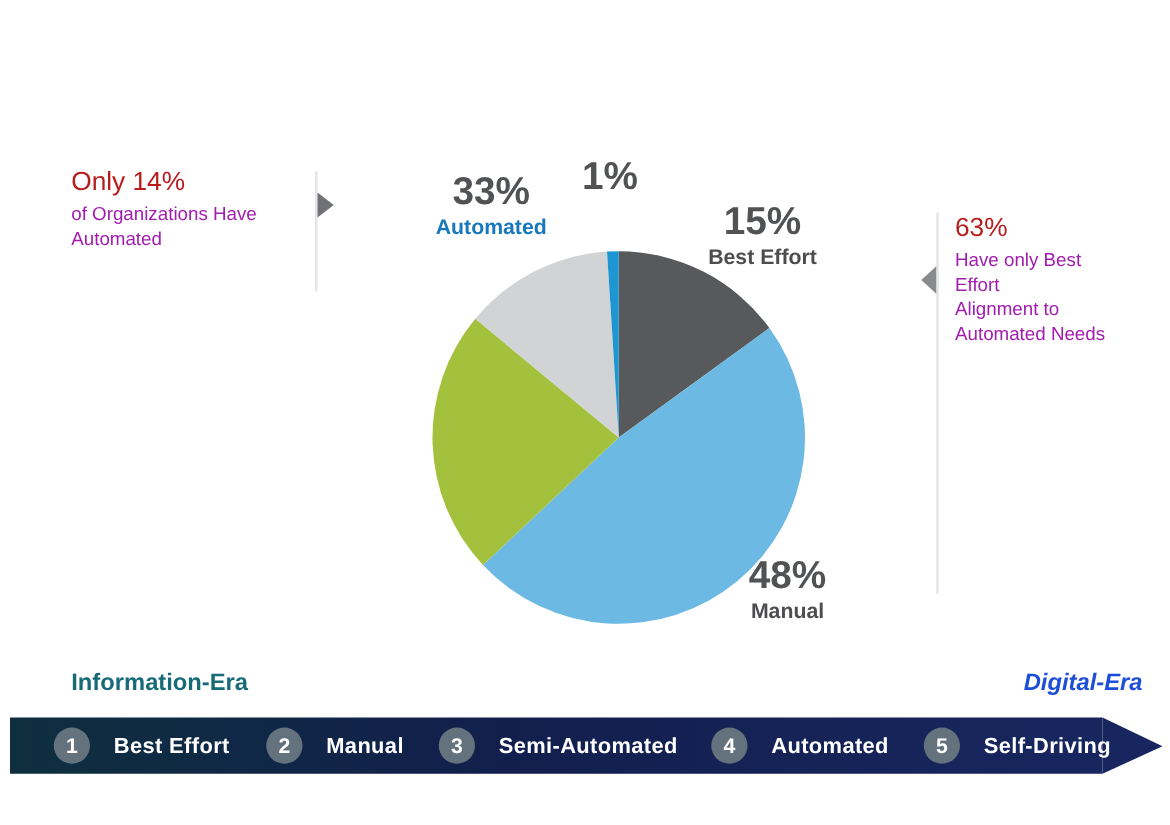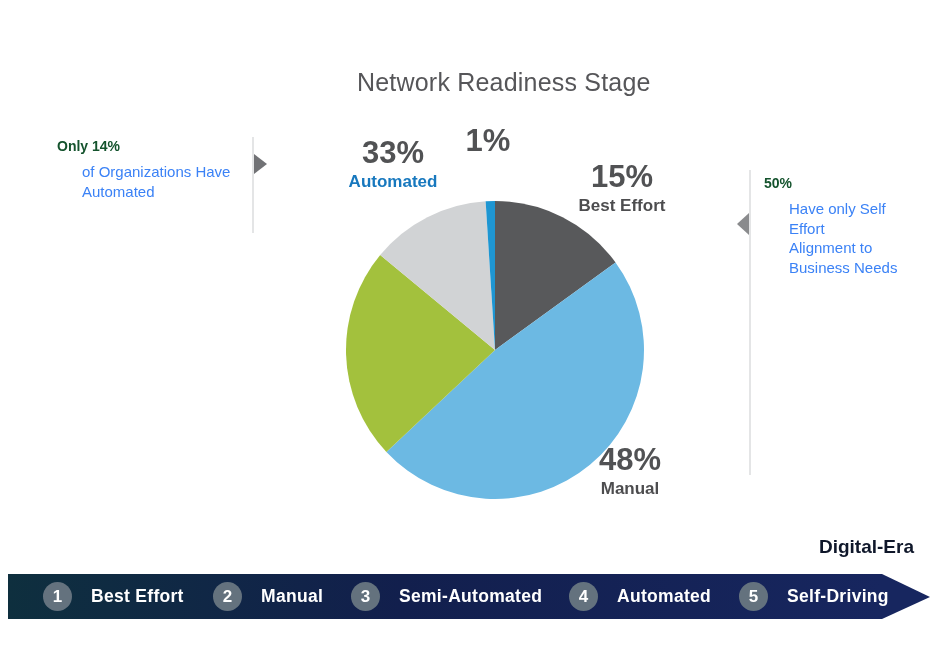--- a/index.html
+++ b/index.html
@@ -36,38 +36,37 @@
     display: block;
     font-size: 17px;
     font-weight: bold;
     color: #4D4D4F;
     line-height: 20px;
     margin-top: 2px;
   }
   .slice-label .name.blue { color: #1778BE; }
   .lbl-automated   { left: 328px; top: 136px; width: 130px; }
   .lbl-selfdriving { left: 424px; top: 124px; width: 128px; }
-  .lbl-besteffort  { left: 556px; top: 160px; width: 132px; }
+  .lbl-besteffort  { left: 544px; top: 160px; width: 132px; }
   .lbl-semi        { left: 192px; top: 332px; width: 172px; }
   .lbl-manual      { left: 564px; top: 443px; width: 132px; text-align: center; }
 
   
   .callout { position: absolute; }
   .callout .headline {
-    font-size: 14px;
-    font-weight: bold;
-    color: #14532d;
+    font-size: 21px;
+    font-weight: normal;
+    color: #b91c1c;
     line-height: 26px;
     margin-bottom: 3px;
   }
   .callout .line {
     font-size: 15px;
-    color: #3b82f6;
+    color: #a21caf;
     line-height: 19.5px;
-    margin-left: 25px;
   }
   .callout-left  { left: 57px;  top: 133px; width: 195px; }
   .callout-right { left: 764px; top: 170px; width: 160px; }
 
   .vline { position: absolute; width: 2px; background: #E4E5E6; }
   .vline-left  { left: 252px; top: 137px; height: 96px; }
   .vline-right { left: 749px; top: 170px; height: 305px; }
   .tri { position: absolute; width: 0; height: 0; }
   .tri-right {       
     left: 254px; top: 154px;
@@ -83,21 +82,21 @@
   }
 
   
   .era {
     position: absolute;
     top: 536px;
     font-size: 19px;
     font-weight: bold;
   }
   .era-left  { left: 57px; color: #176B77; }
-  .era-right { right: 22px; color: #0f172a; }
+  .era-right { right: 22px; color: #1d4ed8; font-style: italic; }
 
   
   .stage-bar {
     position: absolute;
     left: 8px; top: 574px;
     width: 874px; height: 45px;
     background: linear-gradient(to right, #0E2F3E 0%, #121F4D 45%, #17265F 100%);
   }
   .stage-bar-tip {
     position: absolute;
@@ -135,21 +134,20 @@
   .stage-2 { left: 213px; }
   .stage-3 { left: 351px; }
   .stage-4 { left: 569px; }
   .stage-5 { left: 739px; }
 </style>
 </head>
 <body>
 
 <div class="canvas">
 
-  <div class="title">Network Readiness Stage</div>
 
   <svg id="pie-svg" viewBox="0 0 300 300">
       <path d="M 150 150 L 150.00 1.00 A 149 149 0 0 1 270.54 62.42 Z" fill="#58595B"></path>
       <path d="M 150 150 L 270.54 62.42 A 149 149 0 0 1 41.38 252.00 Z" fill="#6CB9E3"></path>
       <path d="M 150 150 L 41.38 252.00 A 149 149 0 0 1 35.19 55.02 Z" fill="#A3C13D"></path>
       <path d="M 150 150 L 35.19 55.02 A 149 149 0 0 1 140.64 1.29 Z" fill="#D1D3D5"></path>
       <path d="M 150 150 L 140.64 1.29 A 149 149 0 0 1 150.00 1.00 Z" fill="#1E96D2"></path>
     </svg>
 
   <div class="slice-label lbl-automated">
@@ -172,27 +170,28 @@
     <div class="headline">Only 14%</div>
     <div class="line">of Organizations Have</div>
     <div class="line">Automated</div>
   </div>
   <div class="vline vline-left"></div>
   <div class="tri tri-right"></div>
 
   <div class="vline vline-right"></div>
   <div class="tri tri-left"></div>
   <div class="callout callout-right">
-    <div class="headline">50%</div>
-    <div class="line">Have only Self</div>
+    <div class="headline">63%</div>
+    <div class="line">Have only Best</div>
     <div class="line">Effort</div>
     <div class="line">Alignment to</div>
-    <div class="line">Business Needs</div>
-  </div>
-
+    <div class="line">Automated Needs</div>
+  </div>
+
+  <div class="era era-left">Information-Era</div>
   <div class="era era-right">Digital-Era</div>
 
   <div class="stage-bar"></div>
   <div class="stage-bar-tip"></div>
 
   <div class="stage stage-1">
     <span class="num">1</span>
     <span class="lab">Best Effort</span>
   </div>
   <div class="stage stage-2">

